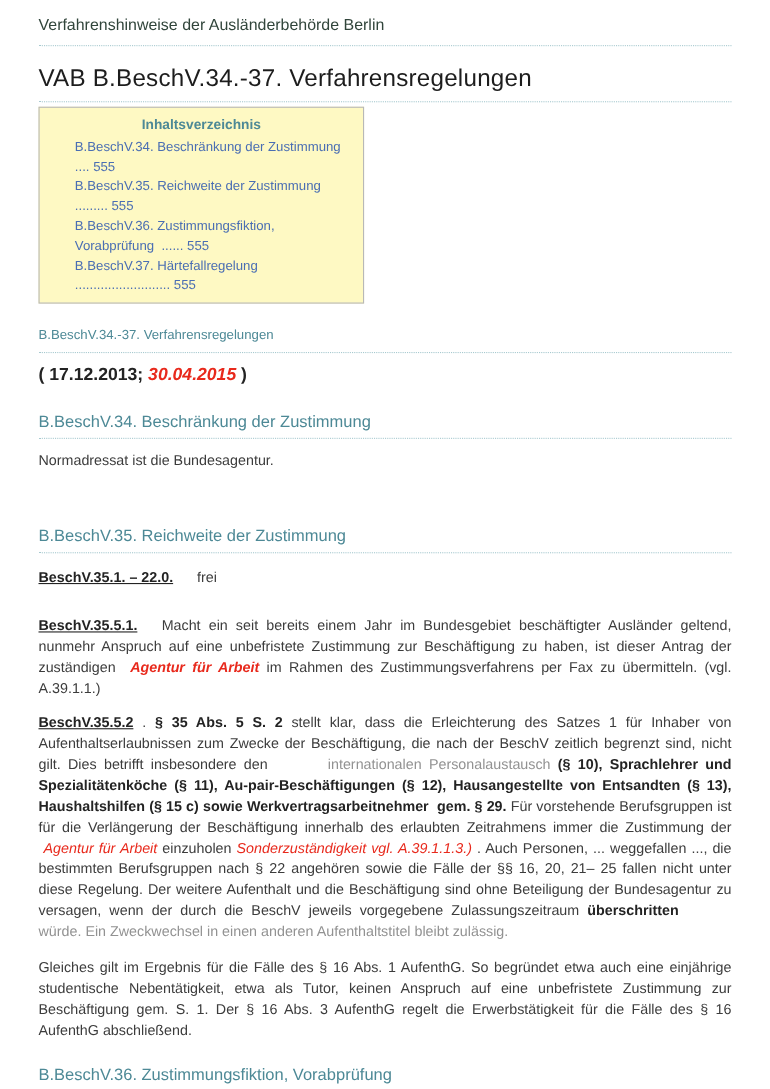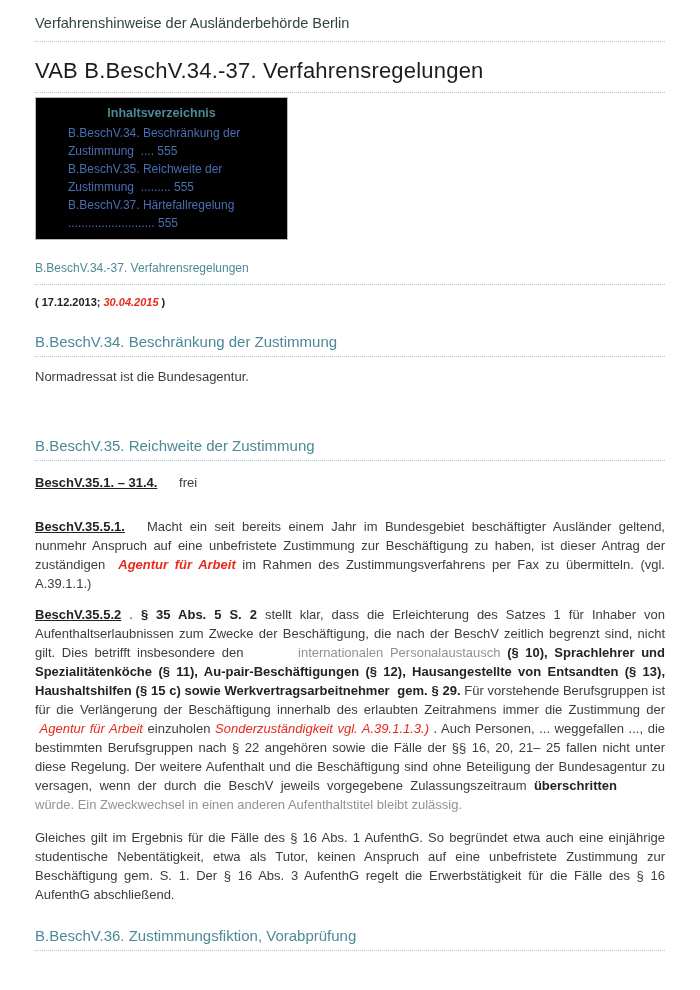--- a/index.html
+++ b/index.html
@@ -25,40 +25,40 @@
   .page-header{
     font-size:14.5px;line-height:19px;color:var(--dark,#31453b);
     padding-bottom:8px;border-bottom:1px dotted var(--line,#a7c9cf);
   }
   h1.doc-title{
     margin-top:15px;font-size:22px;line-height:28px;font-weight:500;color:#1d1d1d;
     padding-bottom:7px;border-bottom:1px dotted var(--line,#a7c9cf);
     letter-spacing:.2px;
   }
   .toc{
-    margin-top:4px;width:253px;
-    background:#000000;border:1px solid #b8b8b8;
+    margin-top:4px;width:296px;
+    background:#fef9c3;border:1px solid #b8b8b8;
     padding:6px 10px 7px 10px;
     font-size:12px;line-height:18px;
   }
   .toc-title{
     text-align:center;font-weight:bold;color:var(--teal,#4d8996);
     margin-bottom:2px;font-size:12.5px;
   }
   .toc-entry{color:var(--link,#4a6eb3);cursor:pointer;}
   .toc-entry.indent{padding-left:22px;}
   h2.sec{
     margin-top:17px;font-size:12px;line-height:22px;font-weight:400;color:var(--teal,#4d8996);
     padding-bottom:5px;border-bottom:1px dotted var(--line,#a7c9cf);
   }
   h3.sec{
     font-size:15px;line-height:20px;font-weight:400;color:var(--teal,#4d8996);
     padding-bottom:4px;border-bottom:1px dotted var(--line,#a7c9cf);
   }
-  .date-line{margin-top:11px;font-size:11px;font-weight:bold;color:#2a2a2a;}
+  .date-line{margin-top:11px;font-size:16px;font-weight:bold;color:#2a2a2a;}
   p.body{
     font-size:13px;line-height:19px;text-align:justify;color:var(--body,#3c3c3c);
   }.mt10{margin-top:10px;}.mt12{margin-top:12px;}
   .mt14{margin-top:14px;}.mt22{margin-top:22px;}.mt24{margin-top:24px;}
   .mt26{margin-top:25px;}.mt50{margin-top:50px;}
   
   .r-n{}
   .r-b{font-weight:bold;color:#232323;}
   .r-bu{font-weight:bold;color:#232323;text-decoration:underline;}
   .r-g{color:var(--graytxt,#929292);padding-left:48px;}
@@ -69,29 +69,30 @@
 <body>
 
 <div class="page-header">Verfahrenshinweise der Ausländerbehörde Berlin</div>
 
 <h1 class="doc-title">VAB B.BeschV.34.-37. Verfahrensregelungen</h1>
 
 <div class="toc">
   <div class="toc-title">Inhaltsverzeichnis</div>
   <div class="toc-entry indent">B.BeschV.34. Beschränkung der Zustimmung&nbsp; .... 555</div>
   <div class="toc-entry indent">B.BeschV.35. Reichweite der Zustimmung&nbsp; ......... 555</div>
+  <div class="toc-entry indent">B.BeschV.36. Zustimmungsfiktion, Vorabprüfung&nbsp; ...... 555</div>
   <div class="toc-entry indent">B.BeschV.37. Härtefallregelung&nbsp; .......................... 555</div>
 </div>
 
 <h2 class="sec">B.BeschV.34.-37. Verfahrensregelungen</h2>
 
 <p class="date-line"><span class="r-b">( 17.12.2013; </span><span class="r-rib">30.04.2015</span><span class="r-b"> )</span></p>
 
 <h3 class="sec mt24">B.BeschV.34. Beschränkung der Zustimmung</h3>
 <p class="body mt10">Normadressat ist die Bundesagentur.</p>
 
 <h3 class="sec mt50">B.BeschV.35. Reichweite der Zustimmung</h3>
-<p class="body mt12"><span class="r-bu">BeschV.35.1. – 31.4.</span><span class="r-n">&nbsp;&nbsp;&nbsp;&nbsp;&nbsp;&nbsp;frei</span></p>
+<p class="body mt12"><span class="r-bu">BeschV.35.1. – 22.0.</span><span class="r-n">&nbsp;&nbsp;&nbsp;&nbsp;&nbsp;&nbsp;frei</span></p>
 <p class="body mt26"><span class="r-bu">BeschV.35.5.1.</span><span class="r-n">&nbsp;&nbsp;&nbsp;Macht ein seit bereits einem Jahr im Bundesgebiet beschäftigter Ausländer geltend, nunmehr Anspruch auf eine unbefristete Zustimmung zur Beschäftigung zu haben, ist dieser Antrag der zuständigen </span><span class="r-rib">&nbsp;Agentur für Arbeit</span><span class="r-n"> im Rahmen des Zustimmungsverfahrens per Fax zu übermitteln. (vgl. A.39.1.1.)</span></p>
 <p class="body mt12"><span class="r-bu">BeschV.35.5.2</span><span class="r-n"> . </span><span class="r-b">§ 35 Abs. 5 S. 2</span><span class="r-n"> stellt klar, dass die Erleichterung des Satzes 1 für Inhaber von Aufenthaltserlaubnissen zum Zwecke der Beschäftigung, die nach der BeschV zeitlich begrenzt sind, nicht gilt. Dies betrifft insbesondere den </span><span class="r-g">internationalen Personalaustausch </span><span class="r-b">(§ 10), Sprachlehrer und Spezialitätenköche (§ 11), Au-pair-Beschäftigungen (§ 12), Hausangestellte von Entsandten (§ 13), Haushaltshilfen (§ 15 c) sowie Werkvertragsarbeitnehmer&nbsp; gem. § 29.</span><span class="r-n"> Für vorstehende Berufsgruppen ist für die Verlängerung der Beschäftigung innerhalb des erlaubten Zeitrahmens immer die Zustimmung der </span><span class="r-ri">&nbsp;Agentur für Arbeit</span><span class="r-n"> einzuholen </span><span class="r-ri">Sonderzuständigkeit vgl. A.39.1.1.3.)</span><span class="r-n"> . Auch Personen, ... weggefallen ..., die bestimmten Berufsgruppen nach § 22 angehören sowie die Fälle der §§ 16, 20, 21– 25 fallen nicht unter diese Regelung. Der weitere Aufenthalt und die Beschäftigung sind ohne Beteiligung der Bundesagentur zu versagen, wenn der durch die BeschV jeweils vorgegebene Zulassungszeitraum </span><span class="r-b">überschritten</span><span class="r-g"> würde. Ein Zweckwechsel in einen anderen Aufenthaltstitel bleibt zulässig.</span></p>
 <p class="body mt14"><span class="r-n">Gleiches gilt im Ergebnis für die Fälle des § 16 Abs. 1 AufenthG. So begründet etwa auch eine einjährige studentische Nebentätigkeit, etwa als Tutor, keinen Anspruch auf eine unbefristete Zustimmung zur Beschäftigung gem. S. 1. Der § 16 Abs. 3 AufenthG regelt die Erwerbstätigkeit für die Fälle des § 16 AufenthG abschließend.</span></p>
 
 <h3 class="sec mt22">B.BeschV.36. Zustimmungsfiktion, Vorabprüfung</h3>
 
 </body></html>

